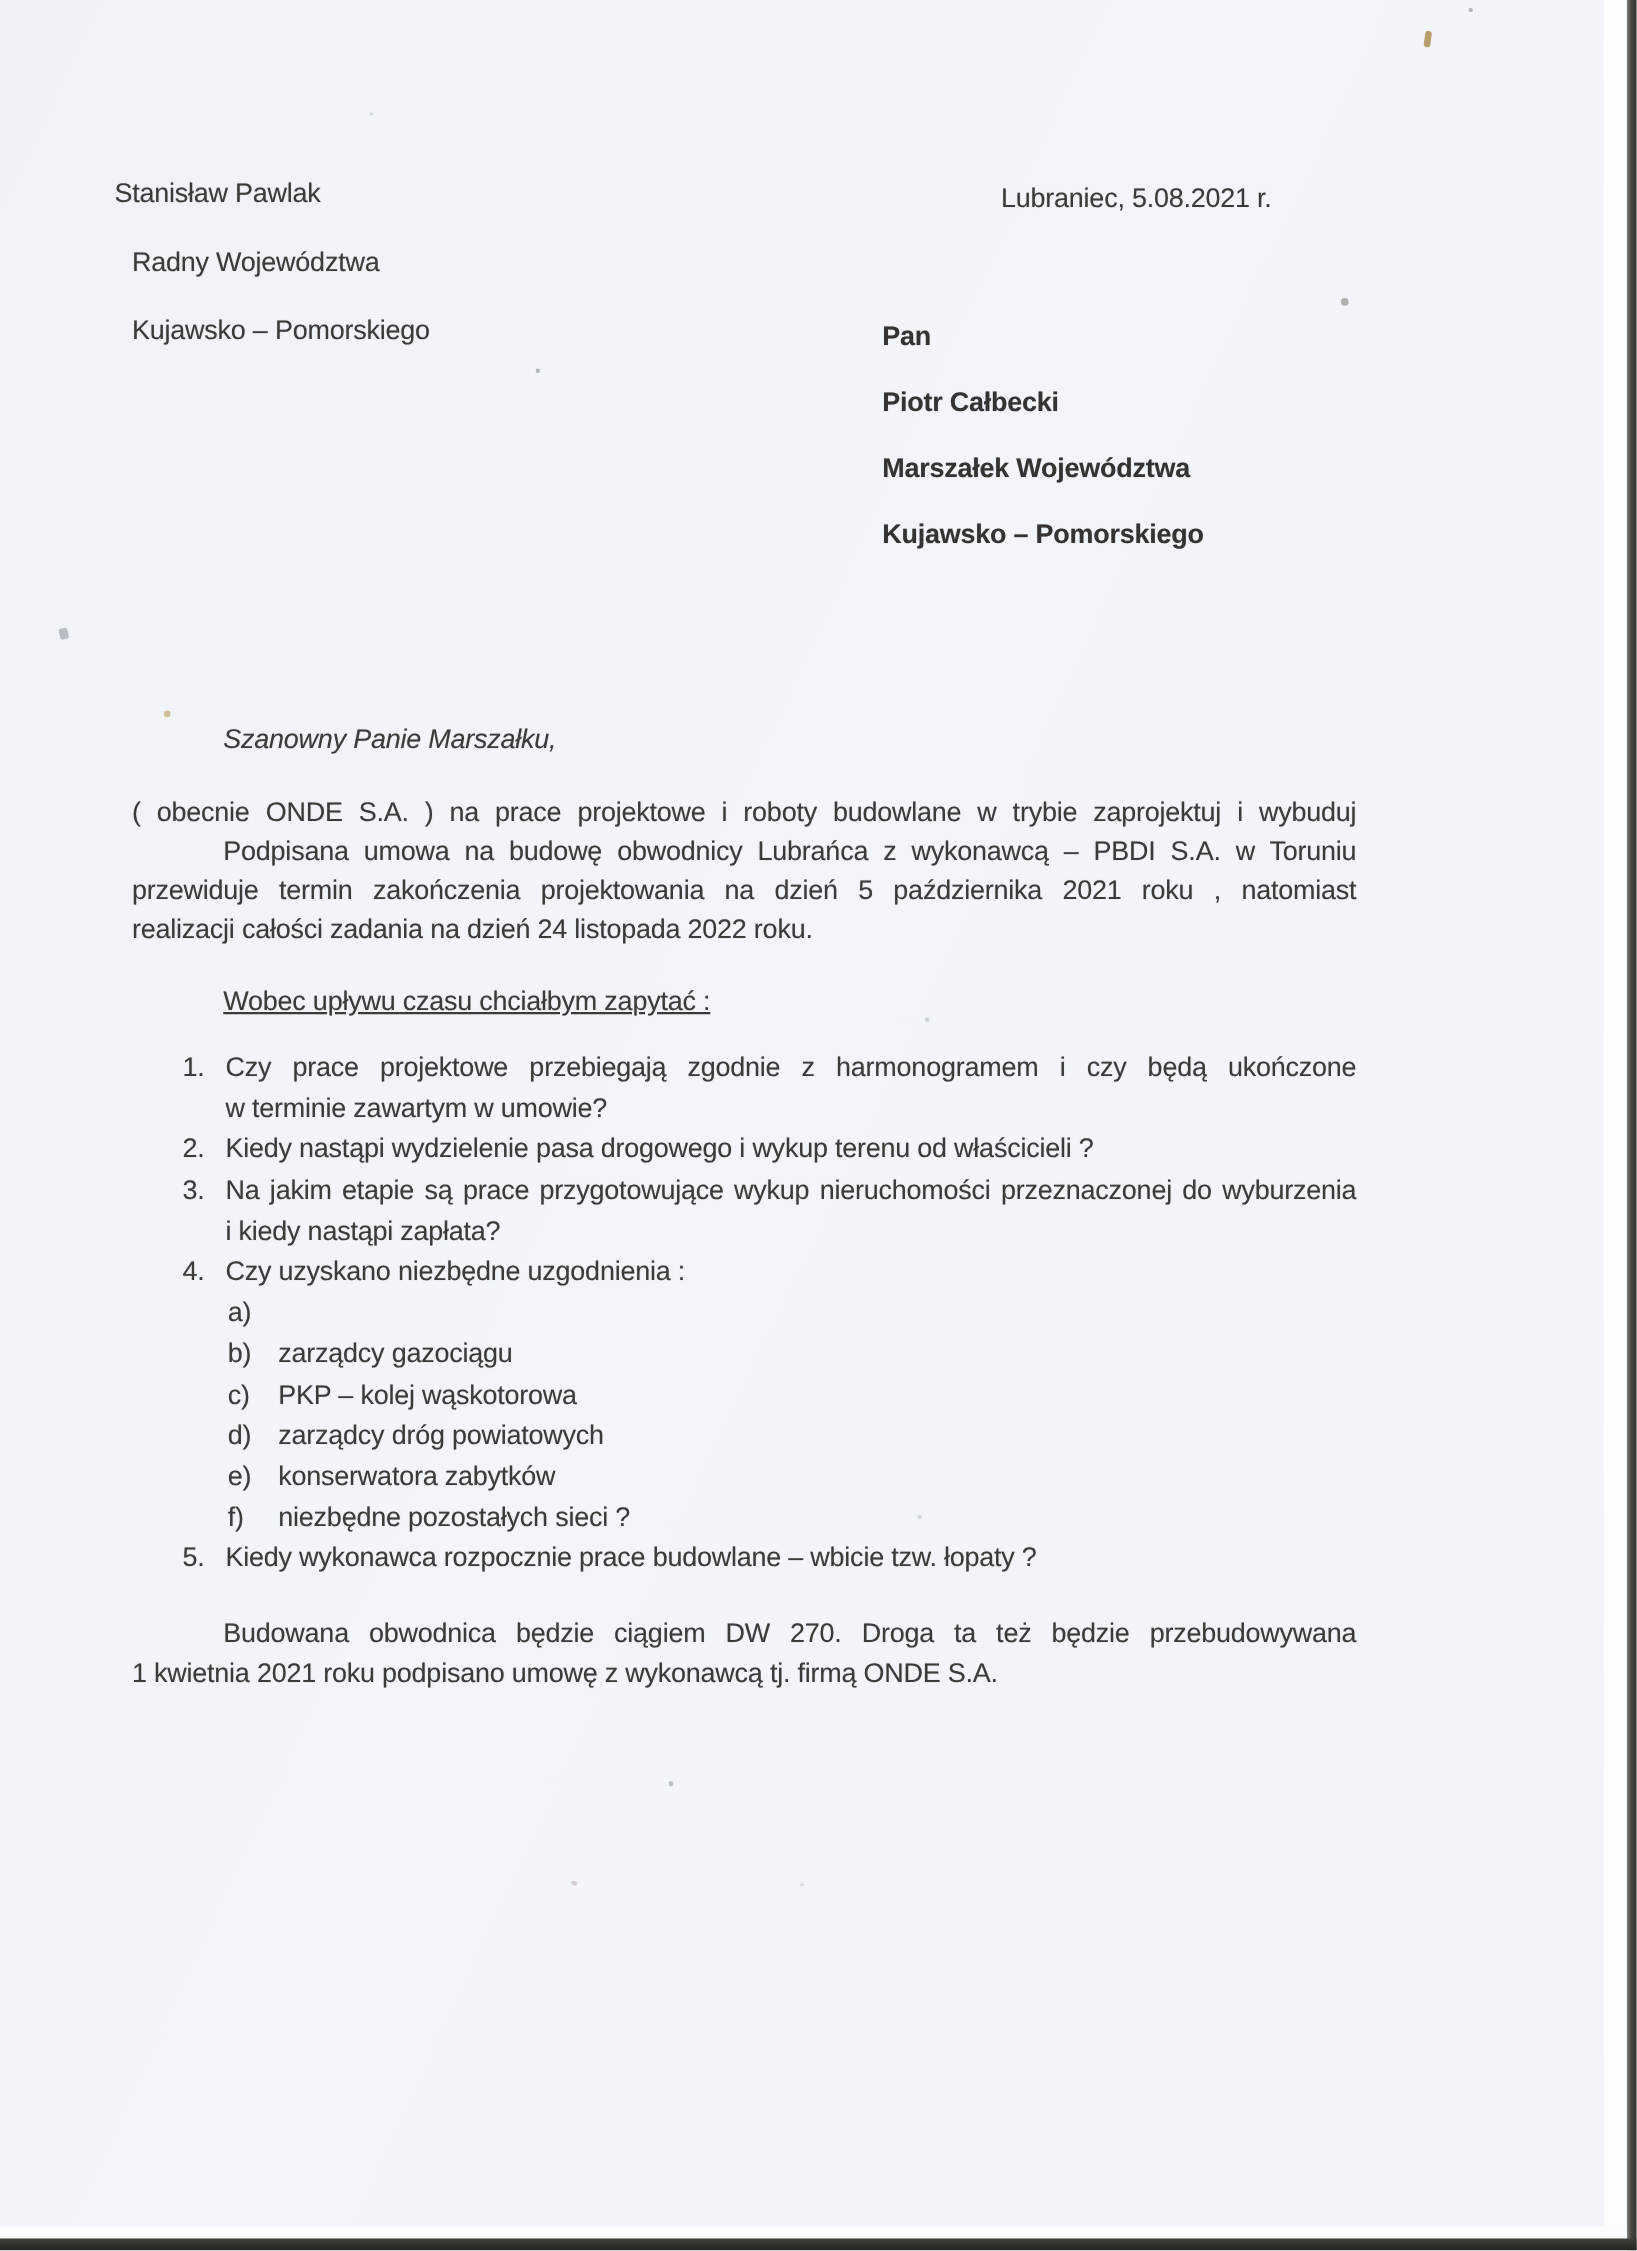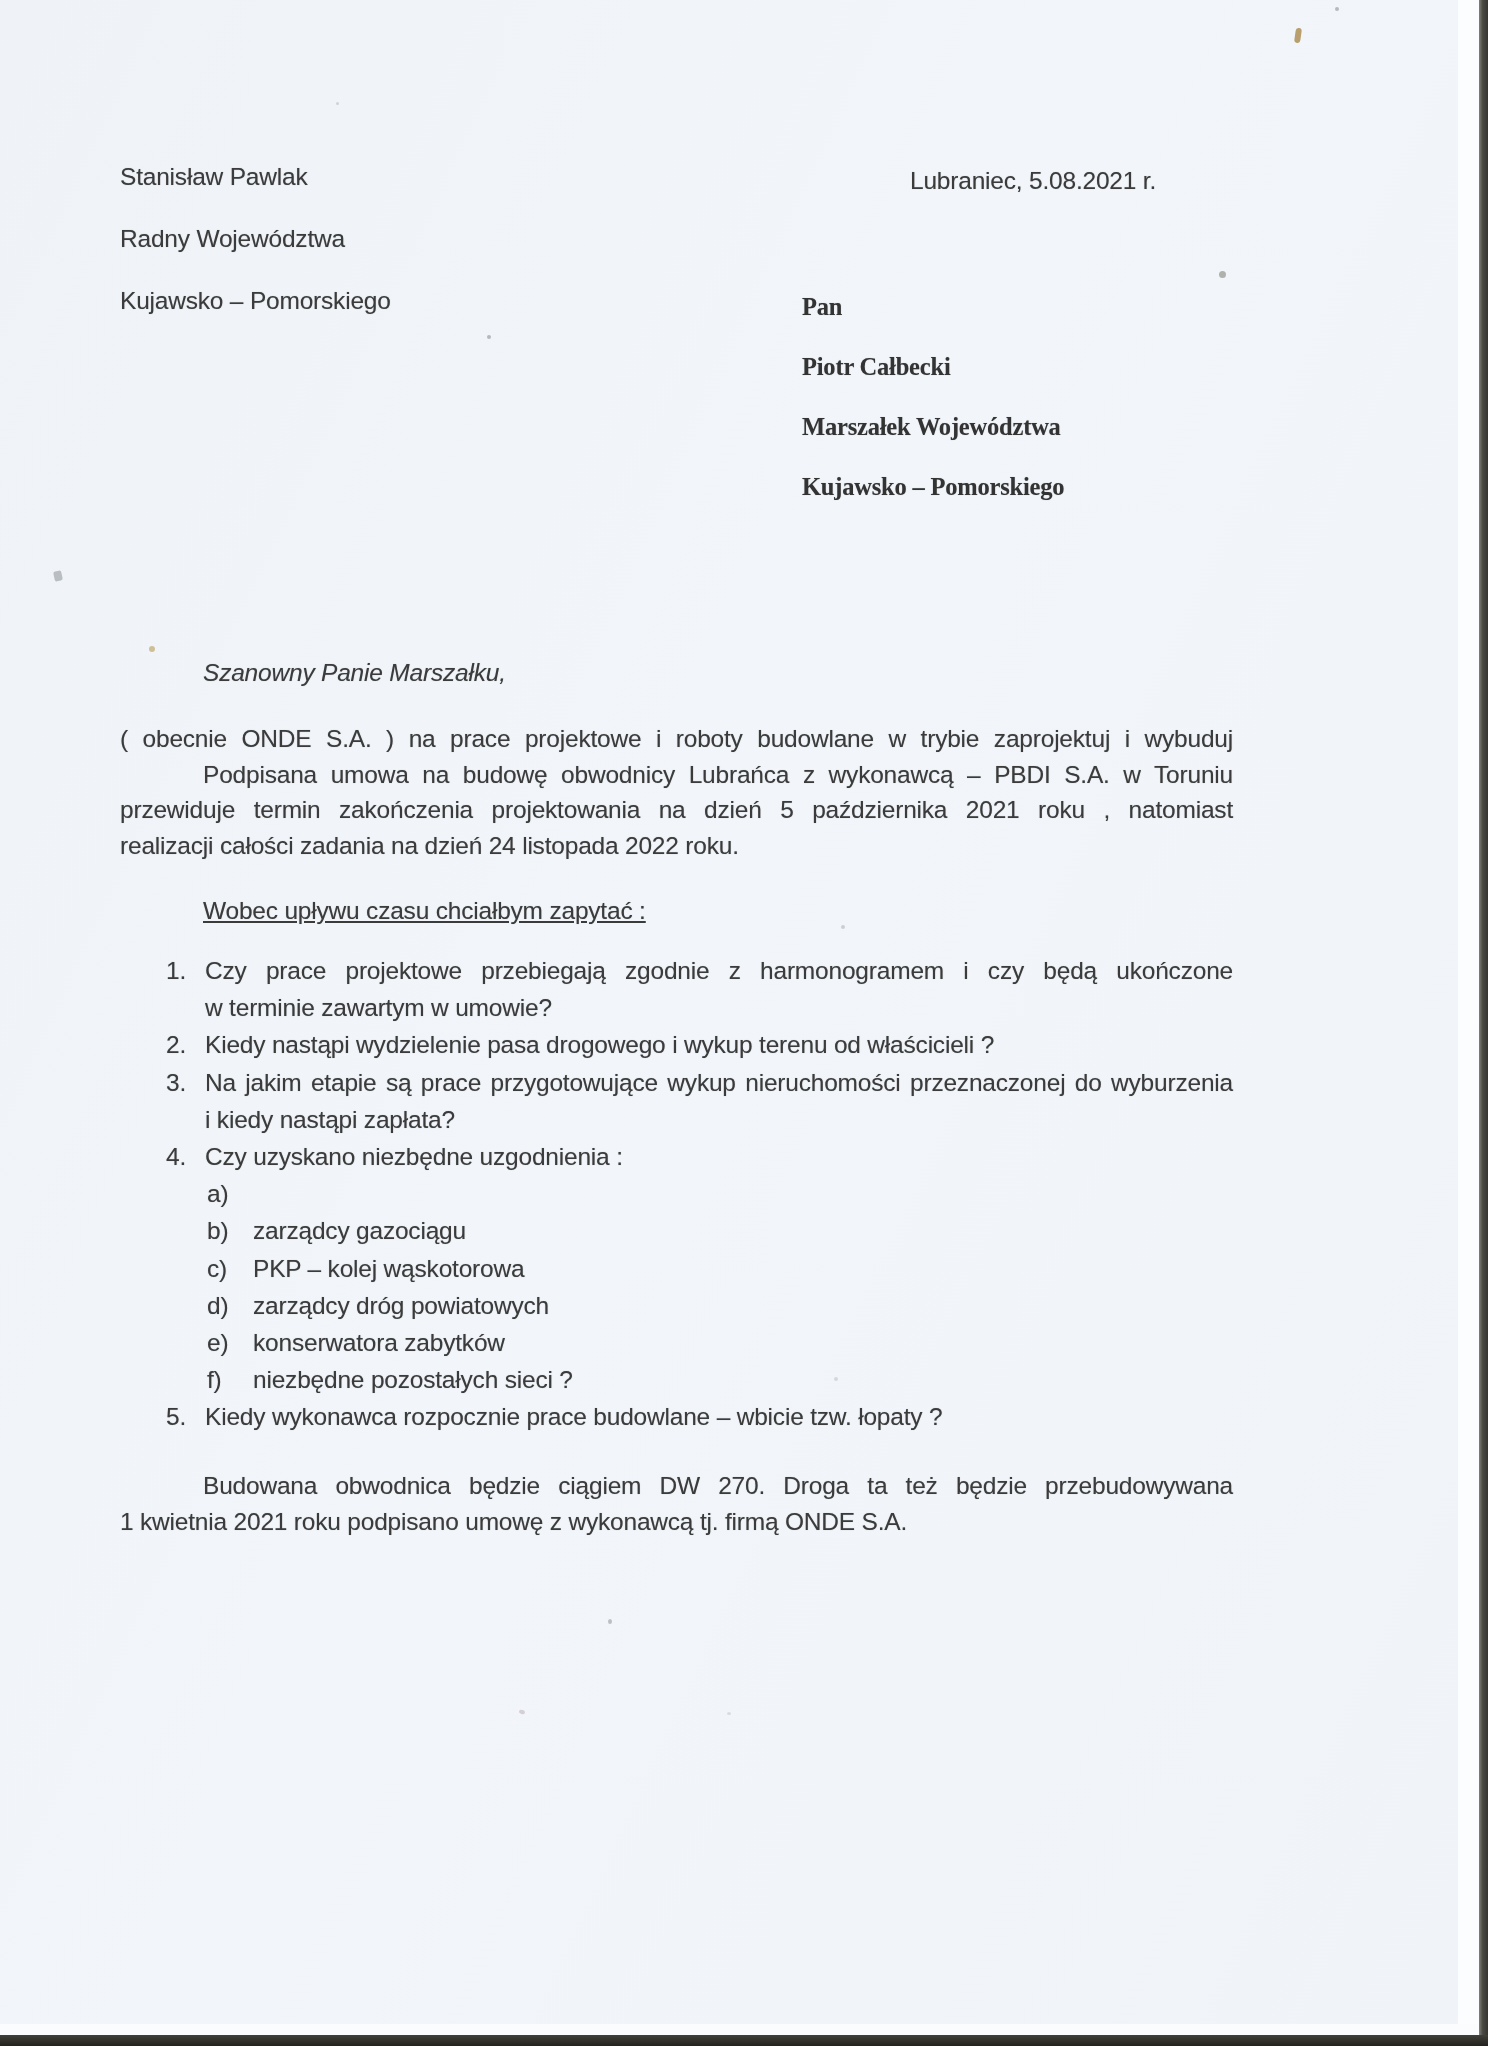--- a/index.html
+++ b/index.html
@@ -16,21 +16,21 @@
     color: #3b3b3b;
     letter-spacing: -0.2px;
     text-shadow: 0 0 1px rgba(70, 75, 80, 0.38);
   }
   .tl {
     position: absolute;
     font-size: 24.5px;
     line-height: 30px;
     white-space: nowrap;
   }
-  .bold { font-weight: 700; color: #333; font-family: Liberation Serif, serif; }
+  .bold { font-weight: 700; color: #333; }
   .italic { font-style: italic; }
   .para {
     position: absolute;
     left: 120px;
     width: 1113px;
     font-size: 24.5px;
   }
   #p1 { top: 721px; line-height: 35.5px; }
   #p2 { top: 1468px; line-height: 36px; }
   .jline { text-align: justify; text-align-last: justify; }
@@ -64,21 +64,21 @@
     position: absolute; left: 0; right: 0; bottom: 0; height: 11px;
     background: linear-gradient(to bottom, #403f39 0%, #23221e 100%);
   }
   .speck { position: absolute; display: block; }
 </style>
 </head>
 <body>
 
 <div class="page">
 
-  <div class="tl" style="left:120px; top:162px;">Stanisław Pawlak</div>
+  <div class="tl" style="left:104px; top:162px;">Stanisław Pawlak</div>
   <div class="tl" style="left:120px; top:224px;">Radny Województwa</div>
   <div class="tl" style="left:120px; top:286px;">Kujawsko – Pomorskiego</div>
 
   <div class="tl" style="left:910px; top:166px;text-align:center;">Lubraniec, 5.08.2021 r.</div>
 
   <div class="tl bold" style="left:802px; top:292px;">Pan</div>
   <div class="tl bold" style="left:802px; top:352px;">Piotr Całbecki</div>
   <div class="tl bold" style="left:802px; top:412px;">Marszałek Województwa</div>
   <div class="tl bold" style="left:802px; top:472px;">Kujawsko – Pomorskiego</div>
 

